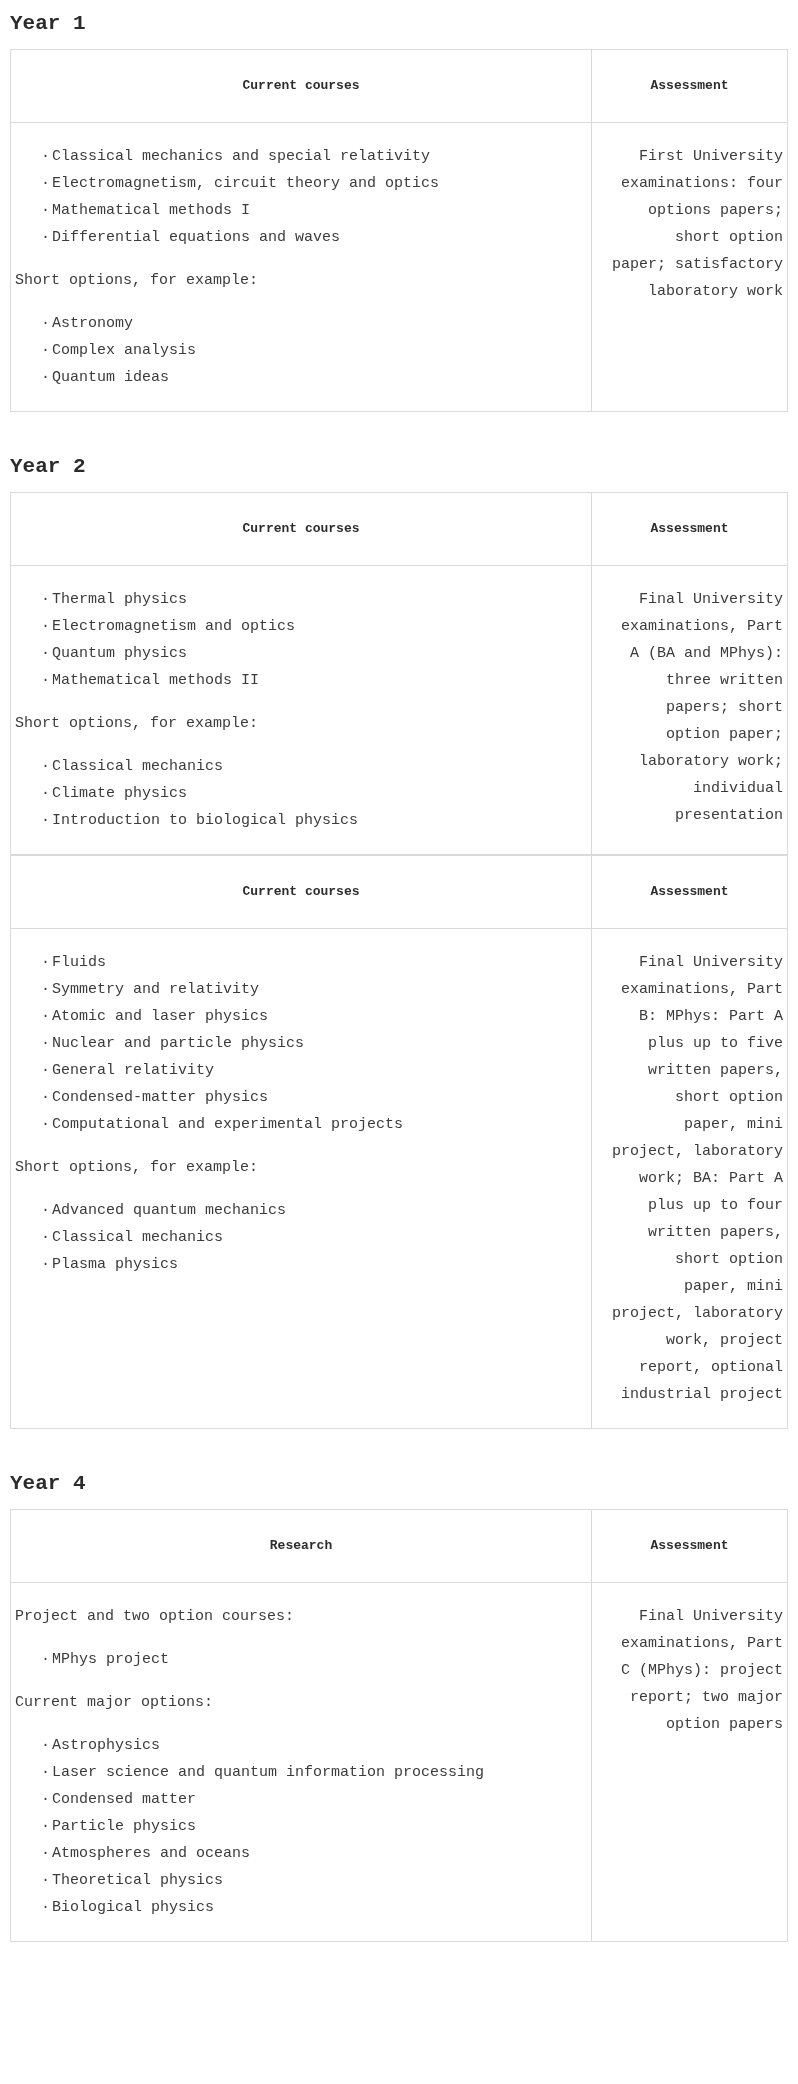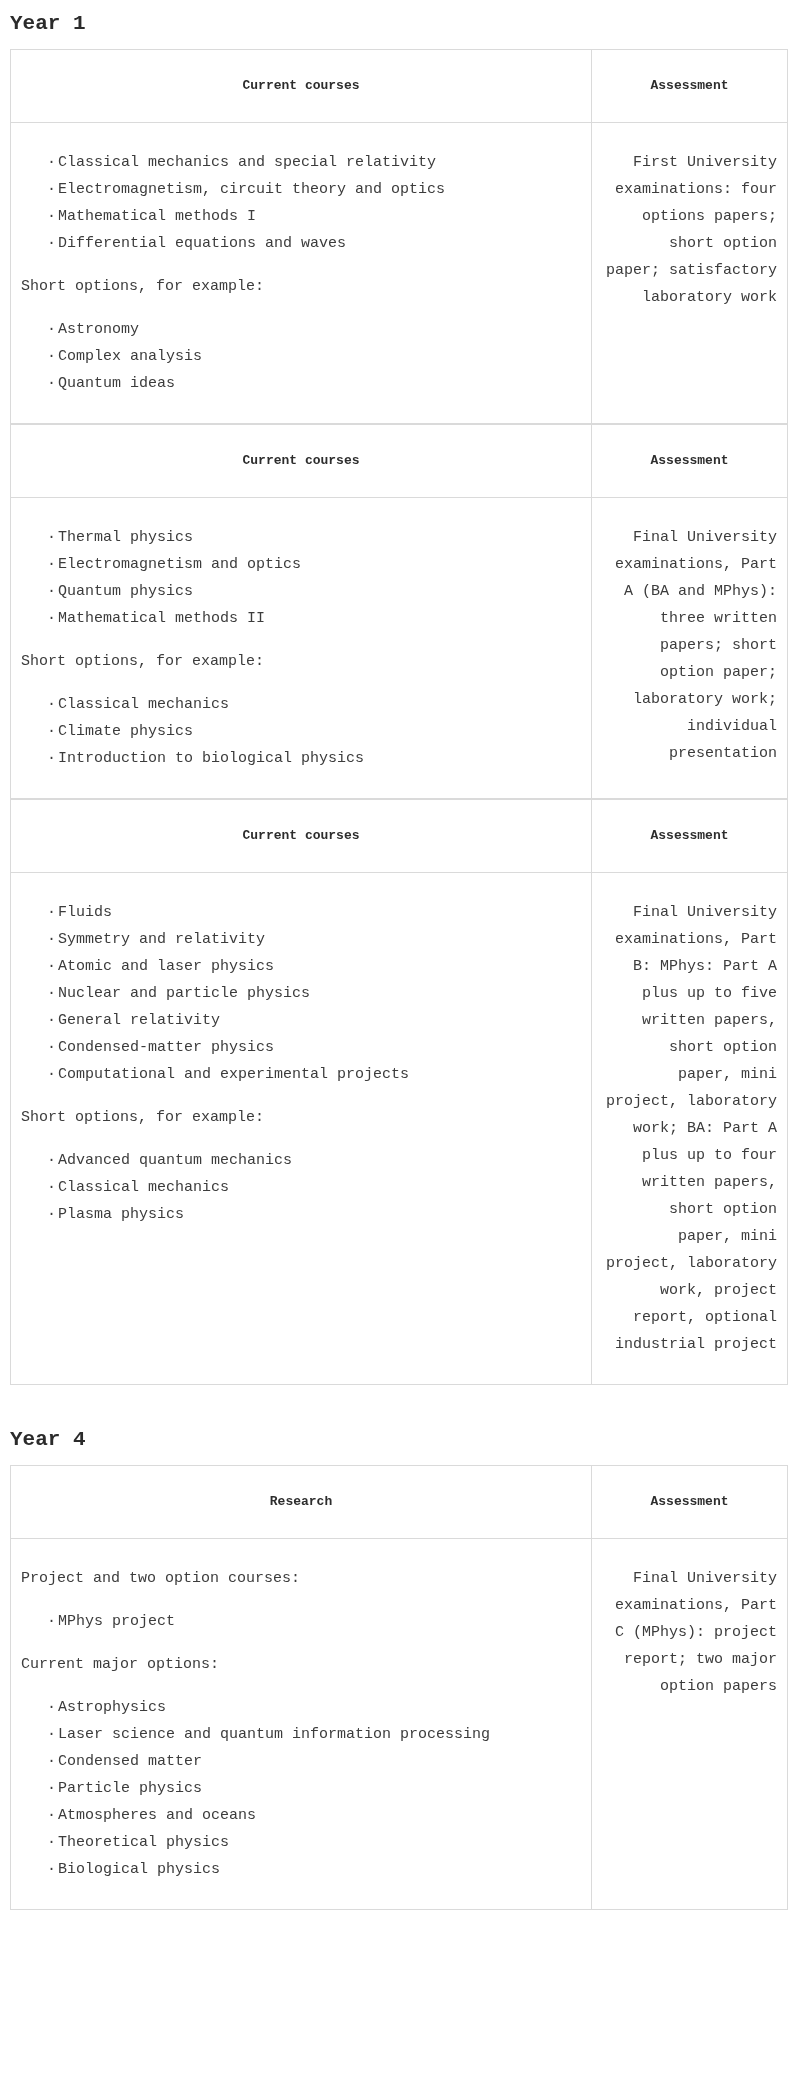--- a/index.html
+++ b/index.html
@@ -39,21 +39,21 @@
   .courses-table th {
     font-size: 13px;
     font-weight: bold;
     color: #2d2d2d;
     text-align: center;
     padding: 28px 10px;
     line-height: 16px;
   }
   .courses-table td {
     vertical-align: top;
-    padding: 10px;
+    padding: 4px;
     font-size: 15px;
     line-height: 27px;
   }
   td p {
     margin: 16px 0;
   }
   td ul.course-list {
     margin: 16px 0;
     padding: 0 0 0 37px;
     list-style: none;
@@ -118,20 +118,21 @@
               <div class="line">paper; satisfactory</div>
               <div class="line">laboratory work</div>
             </div>
           </td>
         </tr>
       </tbody>
     </table>
   </section>
 
   <section class="year-section">
+    <h2 class="year-heading">Year 2</h2>
     <table class="courses-table">
       <colgroup>
           <col class="col-main">
           <col class="col-assessment">
         </colgroup>
       <thead>
         <tr>
           <th>Current courses</th>
           <th>Assessment</th>
         </tr>

